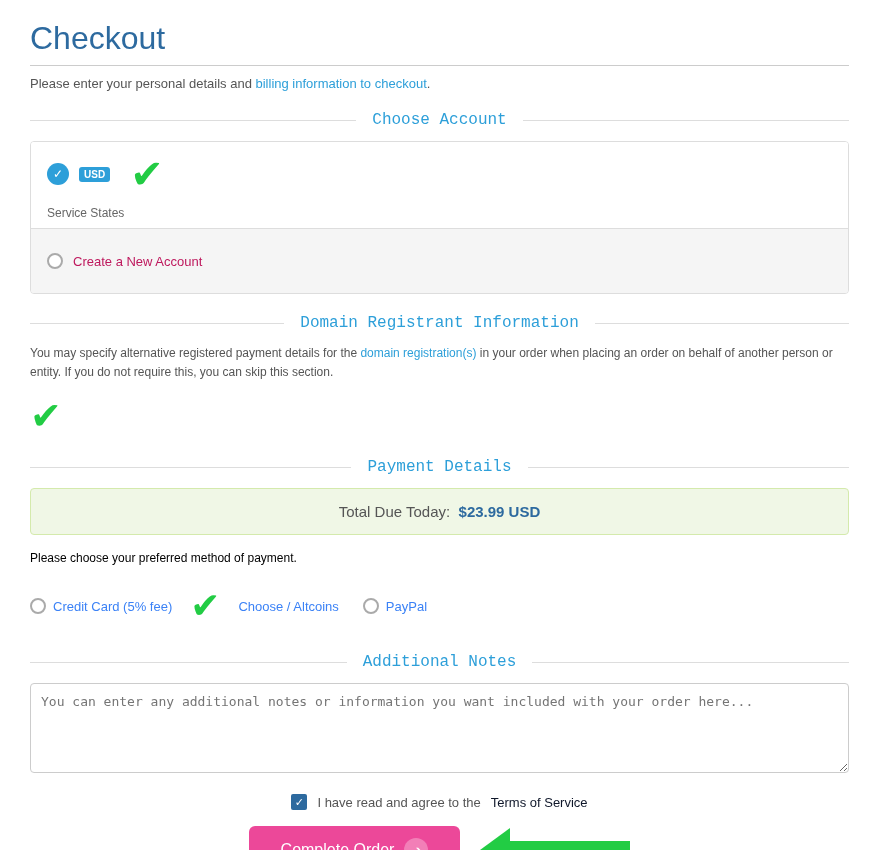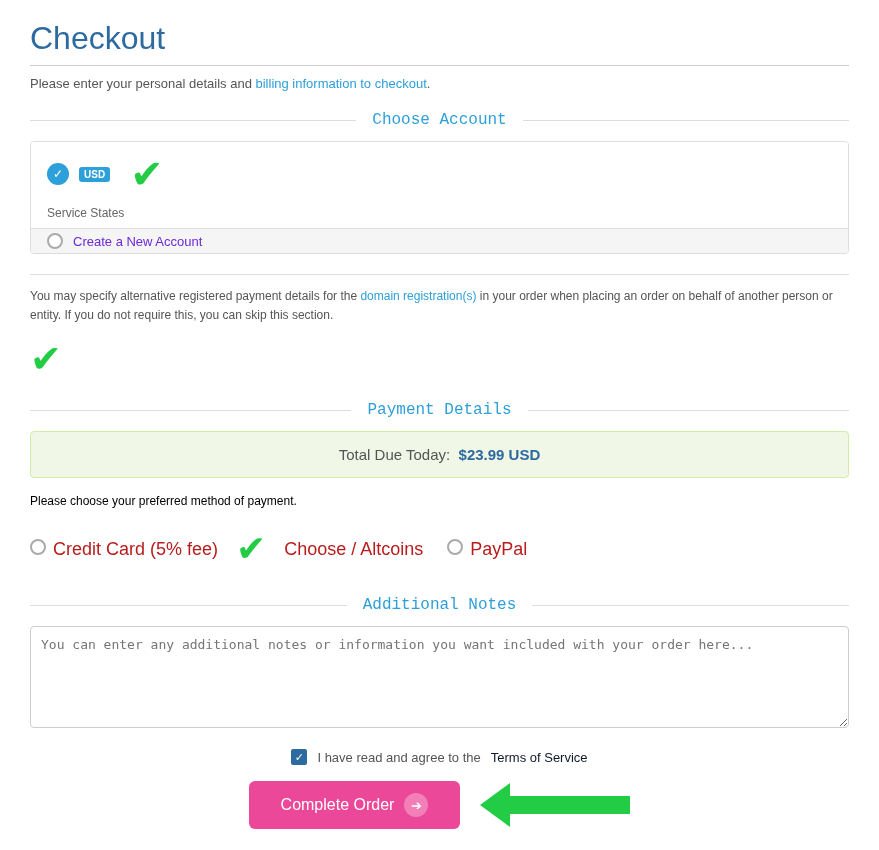--- a/index.html
+++ b/index.html
@@ -89,25 +89,25 @@
       margin-left: 10px;
     }
     .account-label {
       font-size: 12px;
       color: #666;
       padding: 0 16px 8px;
     }
     .create-account-option {
       background: #f5f5f5;
       border-top: 1px solid #ddd;
-      padding: 4px 16px;
+      padding: 24px 16px;
       display: flex;
       align-items: center;
       gap: 10px;
-      color: #6d28d9;
+      color: #be185d;
       font-size: 13px;
     }
     .radio-circle {
       width: 16px;
       height: 16px;
       border: 2px solid #aaa;
       border-radius: 50%;
       flex-shrink: 0;
       background: white;
     }
@@ -160,36 +160,36 @@
       margin-bottom: 14px;
     }
     .payment-methods {
       display: flex;
       align-items: center;
       gap: 24px;
       padding: 6px 0;
     }
     .payment-method {
       display: flex;
-      align-items: flex-start;
+      align-items: flex-end;
       gap: 7px;
-      font-size: 18px;
-      color: #b91c1c;
+      font-size: 13px;
+      color: #3b82f6;
     }
     .bitcoin-checkmark {
       color: #22cc44;
       font-size: 36px;
       margin-left: -6px;
       margin-right: -6px;
     }
 
     
     .notes-textarea {
       width: 100%;
-      height: 102px;
+      height: 90px;
       border: 1px solid #ccc;
       border-radius: 4px;
       padding: 10px;
       font-size: 13px;
       color: #aaa;
       resize: vertical;
       outline: none;
     }
 
     
@@ -293,20 +293,21 @@
   <div class="account-label">Service States</div>
   <div class="create-account-option">
     <div class="radio-circle"></div>
     <span>Create a New Account</span>
   </div>
 </div>
 
 
 <div class="section-header">
   <div class="line"></div>
+  <div class="label">Domain Registrant Information</div>
   <div class="line"></div>
 </div>
 
 <p class="domain-desc">
   <span>You may specify alternative registered payment details for the </span><span style="color:#2d9fd9">domain registration(s)</span><span> in your order when placing an order on behalf of another person or entity. If you do not require this, you can skip this section.</span>
 </p>
 
 <div class="domain-row">
   <span class="domain-checkmark">✔</span>
 </div>

